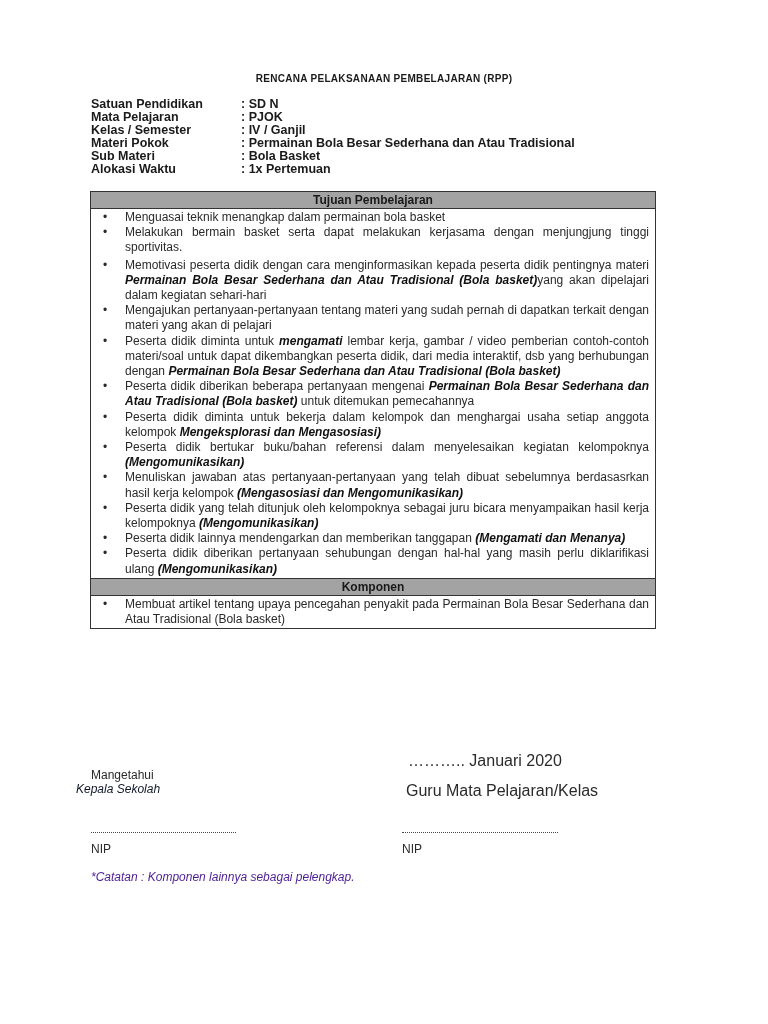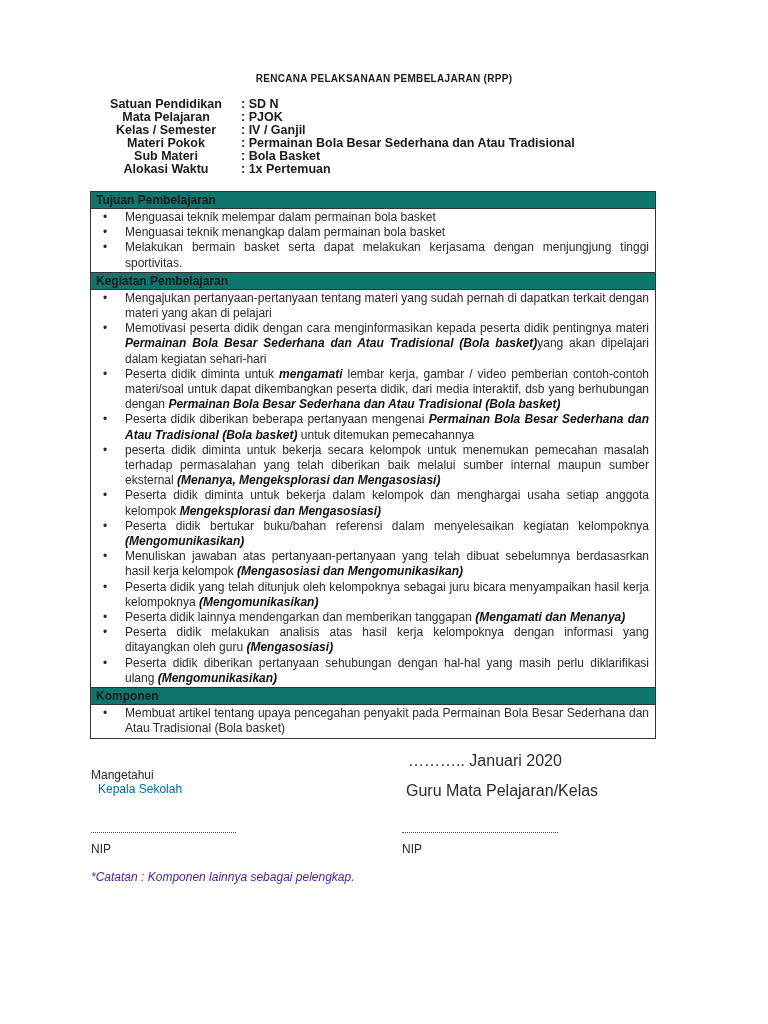--- a/index.html
+++ b/index.html
@@ -1,31 +1,31 @@
 <!DOCTYPE html>
 <html><head>
   <meta charset="utf-8">
   <style>
     html, body { margin: 0; padding: 0; background: #ffffff; }
     body { width: 768px; height: 1024px; position: relative; overflow: hidden; font-family: "Liberation Sans", sans-serif; color: #1a1a1a; }
     .title { position: absolute; top: 73px; left: 0; width: 768px; text-align: center; font-weight: bold; font-size: 10px; letter-spacing: 0.3px; }
     .meta { position: absolute; top: 98px; left: 91px; font-weight: bold; font-size: 12.5px; line-height: 13px; }
-    .meta-row { display: flex; text-align: center; }
+    .meta-row { display: flex; }
     .meta-label { width: 150px; }
     .meta-value { }
     .tbl { position: absolute; top: 191px; left: 90px; width: 566px; border: 1.5px solid #333; box-sizing: border-box; font-size: 12px; }
-    .sec-head { background: #0f766e; font-weight: bold; padding: 1px 5px 0 5px; height: 15px; line-height: 15px; border-bottom: 1.5px solid #333; font-size: 12px; }
+    .sec-head { background: #a3a3a3; font-weight: bold; padding: 1px 5px 0 5px; height: 15px; line-height: 15px; border-bottom: 1.5px solid #333; font-size: 12px; text-align: center; }
     .sec-head.top-border { border-top: 1.5px solid #333; }
     ul.items { list-style: none; margin: 0; padding: 1px 6px 1px 0; }
     ul.items li { position: relative; padding-left: 34px; line-height: 15.2px; text-align: justify; color: #2a2a2a; }
     ul.items li::before { content: "\2022"; position: absolute; left: 12px; top: 0; font-size: 12px; }
     .b { font-weight: bold; font-style: italic; color: #111; }
     .date { position: absolute; top: 752px; left: 408px; font-size: 16px; color: #2a2a2a; }
     .mengetahui { position: absolute; top: 768px; left: 91px; font-size: 12px; color: #2a2a2a; }
-    .kepala { position: absolute; top: 782px; left: 98px; font-size: 12px; color: #0369a1; }
+    .kepala { position: absolute; top: 782px; left: 76px; font-size: 12px; color: #0f172a; font-style: italic; }
     .guru { position: absolute; top: 782px; left: 406px; font-size: 16px; color: #2a2a2a; }
     .sig1 { position: absolute; top: 832px; left: 91px; width: 145px; border-bottom: 1.5px dotted #444; }
     .sig2 { position: absolute; top: 832px; left: 402px; width: 156px; border-bottom: 1.5px dotted #444; }
     .nip1 { position: absolute; top: 842px; left: 91px; font-size: 12px; color: #2a2a2a; }
     .nip2 { position: absolute; top: 842px; left: 402px; font-size: 12px; color: #2a2a2a; }
     .note { position: absolute; top: 870px; left: 91px; font-size: 12px; font-style: italic; color: #4c1d95; }
   </style>
 </head>
 <body>
 
@@ -54,37 +54,33 @@
     </div>
   <div class="meta-row">
       <span class="meta-label">Alokasi Waktu</span>
       <span class="meta-value">: 1x Pertemuan</span>
     </div>
 </div>
 
 <div class="tbl">
   <div class="sec-head">Tujuan Pembelajaran</div>
   <ul class="items">
-      <li><span>Menguasai teknik melempar dalam permainan bola basket</span></li>
       <li><span>Menguasai teknik menangkap dalam permainan bola basket</span></li>
       <li><span>Melakukan bermain basket serta dapat melakukan kerjasama dengan menjungjung tinggi sportivitas.</span></li>
     </ul>
-  <div class="sec-head top-border">Kegiatan Pembelajaran</div>
   <ul class="items">
+      <li><span>Memotivasi peserta didik dengan cara menginformasikan kepada peserta didik pentingnya materi </span><span class="b">Permainan Bola Besar Sederhana dan Atau Tradisional (Bola basket)</span><span>yang akan dipelajari dalam kegiatan sehari-hari</span></li>
       <li><span>Mengajukan pertanyaan-pertanyaan tentang materi yang sudah pernah di dapatkan terkait dengan materi yang akan di pelajari</span></li>
-      <li><span>Memotivasi peserta didik dengan cara menginformasikan kepada peserta didik pentingnya materi </span><span class="b">Permainan Bola Besar Sederhana dan Atau Tradisional (Bola basket)</span><span>yang akan dipelajari dalam kegiatan sehari-hari</span></li>
       <li><span>Peserta didik diminta untuk </span><span class="b">mengamati</span><span> lembar kerja, gambar / video pemberian contoh-contoh materi/soal untuk dapat dikembangkan peserta didik, dari media interaktif, dsb yang berhubungan dengan </span><span class="b">Permainan Bola Besar Sederhana dan Atau Tradisional (Bola basket)</span></li>
       <li><span>Peserta didik diberikan beberapa pertanyaan mengenai </span><span class="b">Permainan Bola Besar Sederhana dan Atau Tradisional (Bola basket)</span><span> untuk ditemukan pemecahannya</span></li>
-      <li><span>peserta didik diminta untuk bekerja secara kelompok untuk menemukan pemecahan masalah terhadap permasalahan yang telah diberikan baik melalui sumber internal maupun sumber eksternal </span><span class="b">(Menanya, Mengeksplorasi dan Mengasosiasi)</span></li>
       <li><span>Peserta didik diminta untuk bekerja dalam kelompok dan menghargai usaha setiap anggota kelompok </span><span class="b">Mengeksplorasi dan Mengasosiasi)</span></li>
       <li><span>Peserta didik bertukar buku/bahan referensi dalam menyelesaikan kegiatan kelompoknya </span><span class="b">(Mengomunikasikan)</span></li>
       <li><span>Menuliskan jawaban atas pertanyaan-pertanyaan yang telah dibuat sebelumnya berdasasrkan hasil kerja kelompok </span><span class="b">(Mengasosiasi dan Mengomunikasikan)</span></li>
       <li><span>Peserta didik yang telah ditunjuk oleh kelompoknya sebagai juru bicara menyampaikan hasil kerja kelompoknya </span><span class="b">(Mengomunikasikan)</span></li>
       <li><span>Peserta didik lainnya mendengarkan dan memberikan tanggapan </span><span class="b">(Mengamati dan Menanya)</span></li>
-      <li><span>Peserta didik melakukan analisis atas hasil kerja kelompoknya dengan informasi yang ditayangkan oleh guru </span><span class="b">(Mengasosiasi)</span></li>
       <li><span>Peserta didik diberikan pertanyaan sehubungan dengan hal-hal yang masih perlu diklarifikasi ulang </span><span class="b">(Mengomunikasikan)</span></li>
     </ul>
   <div class="sec-head top-border">Komponen</div>
   <ul class="items">
       <li><span>Membuat artikel tentang upaya pencegahan penyakit pada Permainan Bola Besar Sederhana dan Atau Tradisional (Bola basket)</span></li>
     </ul>
 </div>
 
 <div class="date">……….. Januari 2020</div>
 <div class="mengetahui">Mangetahui</div>

